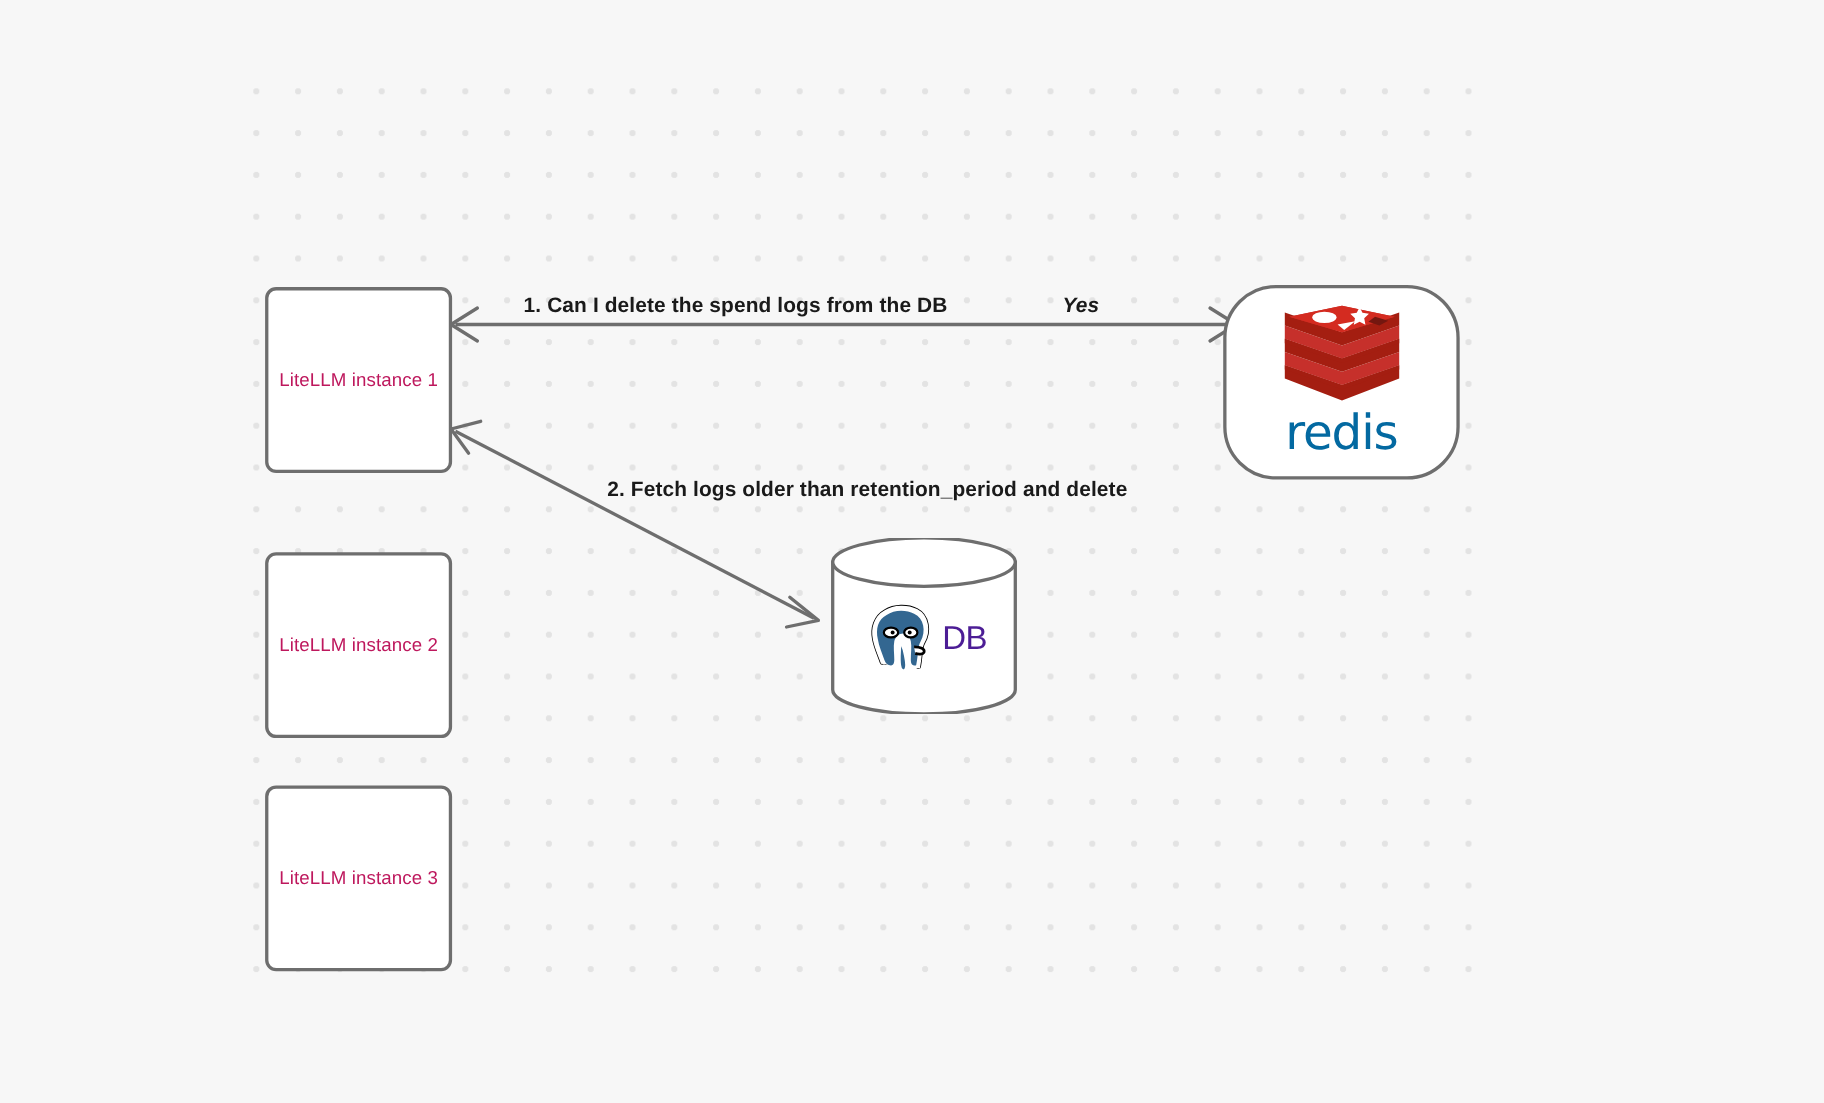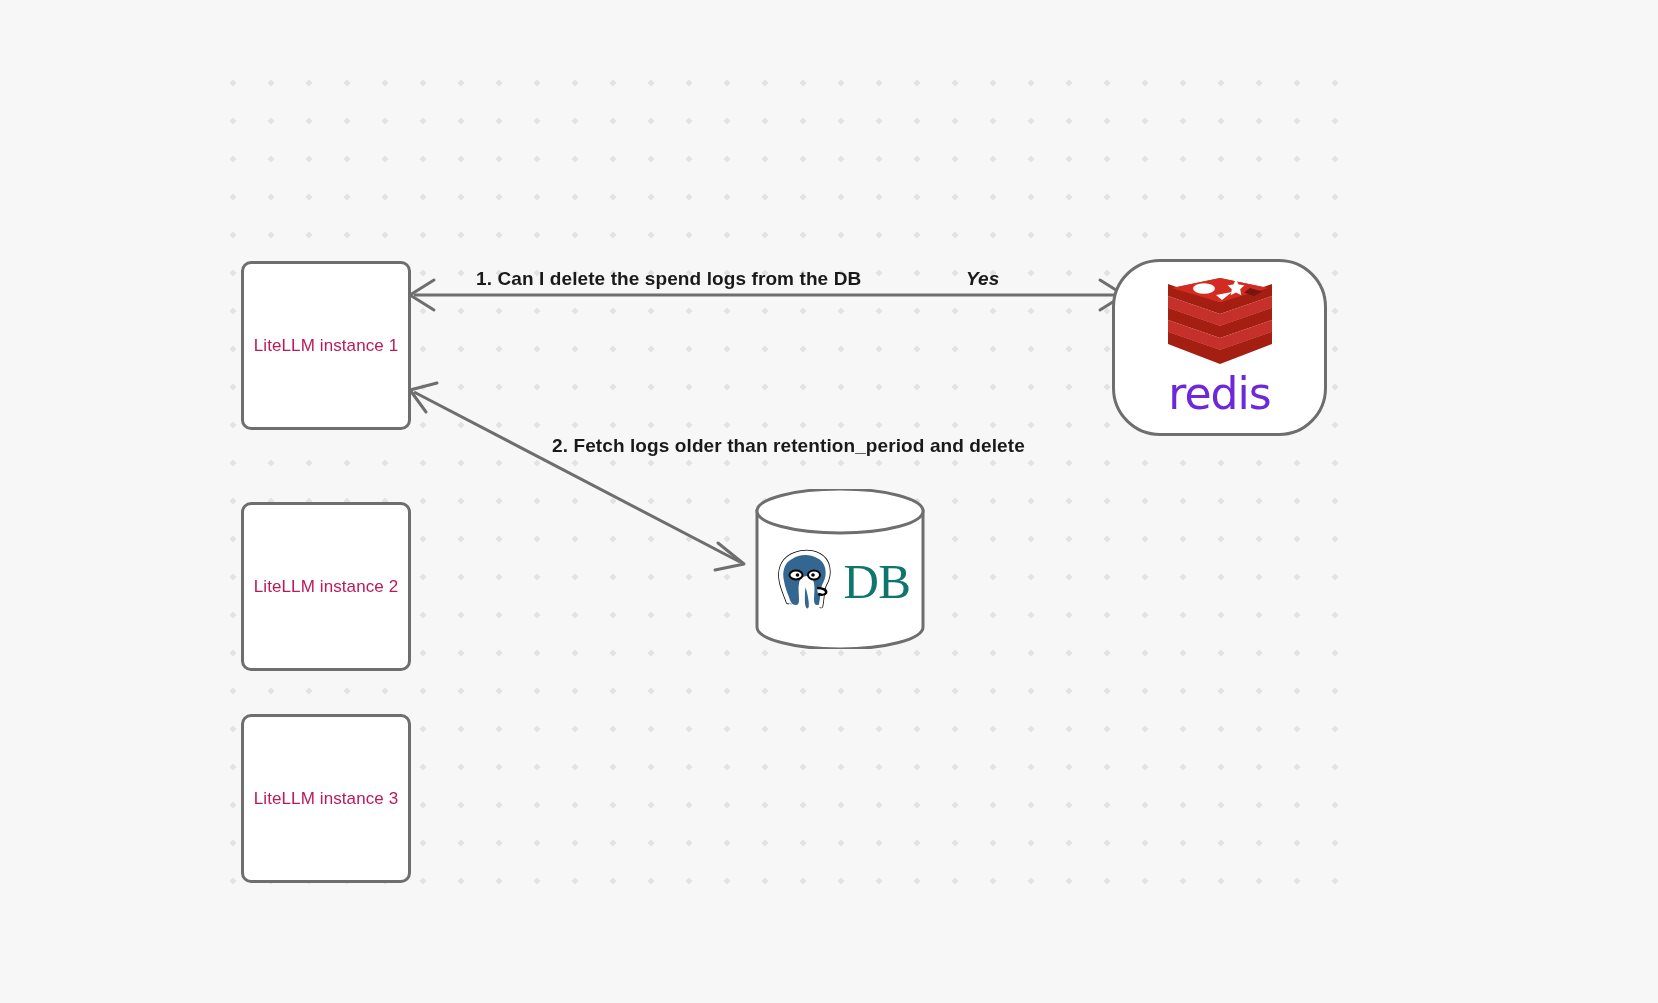--- a/index.html
+++ b/index.html
@@ -57,21 +57,21 @@
     display: flex;
     flex-direction: column;
     align-items: center;
     justify-content: center;
     transform: translateY(-2px);
   }
   .redis-word {
     font-family: "DejaVu Sans", sans-serif;
     font-size: 44px;
     font-weight: 400;
-    color: #6d28d9;
+    color: #0369a1;
     letter-spacing: -1px;
     line-height: 1;
     margin-top: -2px;
   }
 
   
   #node-db {
     position: absolute;
     left: 754px; top: 489px; width: 172px; height: 160px;
   }
@@ -80,24 +80,24 @@
     position: absolute;
     left: 0; top: 0; width: 100%; height: 100%;
     display: flex;
     align-items: center;
     justify-content: center;
     gap: 0px;
     pointer-events: none;
     transform: translateY(12px);
   }
   .db-text {
-    font-family: Liberation Serif, serif;
-    font-size: 49px;
+    font-family: Liberation Sans, sans-serif;
+    font-size: 30px;
     font-weight: 400;
-    color: #0f766e;
+    color: #4c1d95;
     letter-spacing: -0.5px;
     line-height: 1;
   }
 
   
   .edge-label {
     position: absolute;
     font-size: 19px;
     font-weight: bold;
     color: #1a1a1a;

